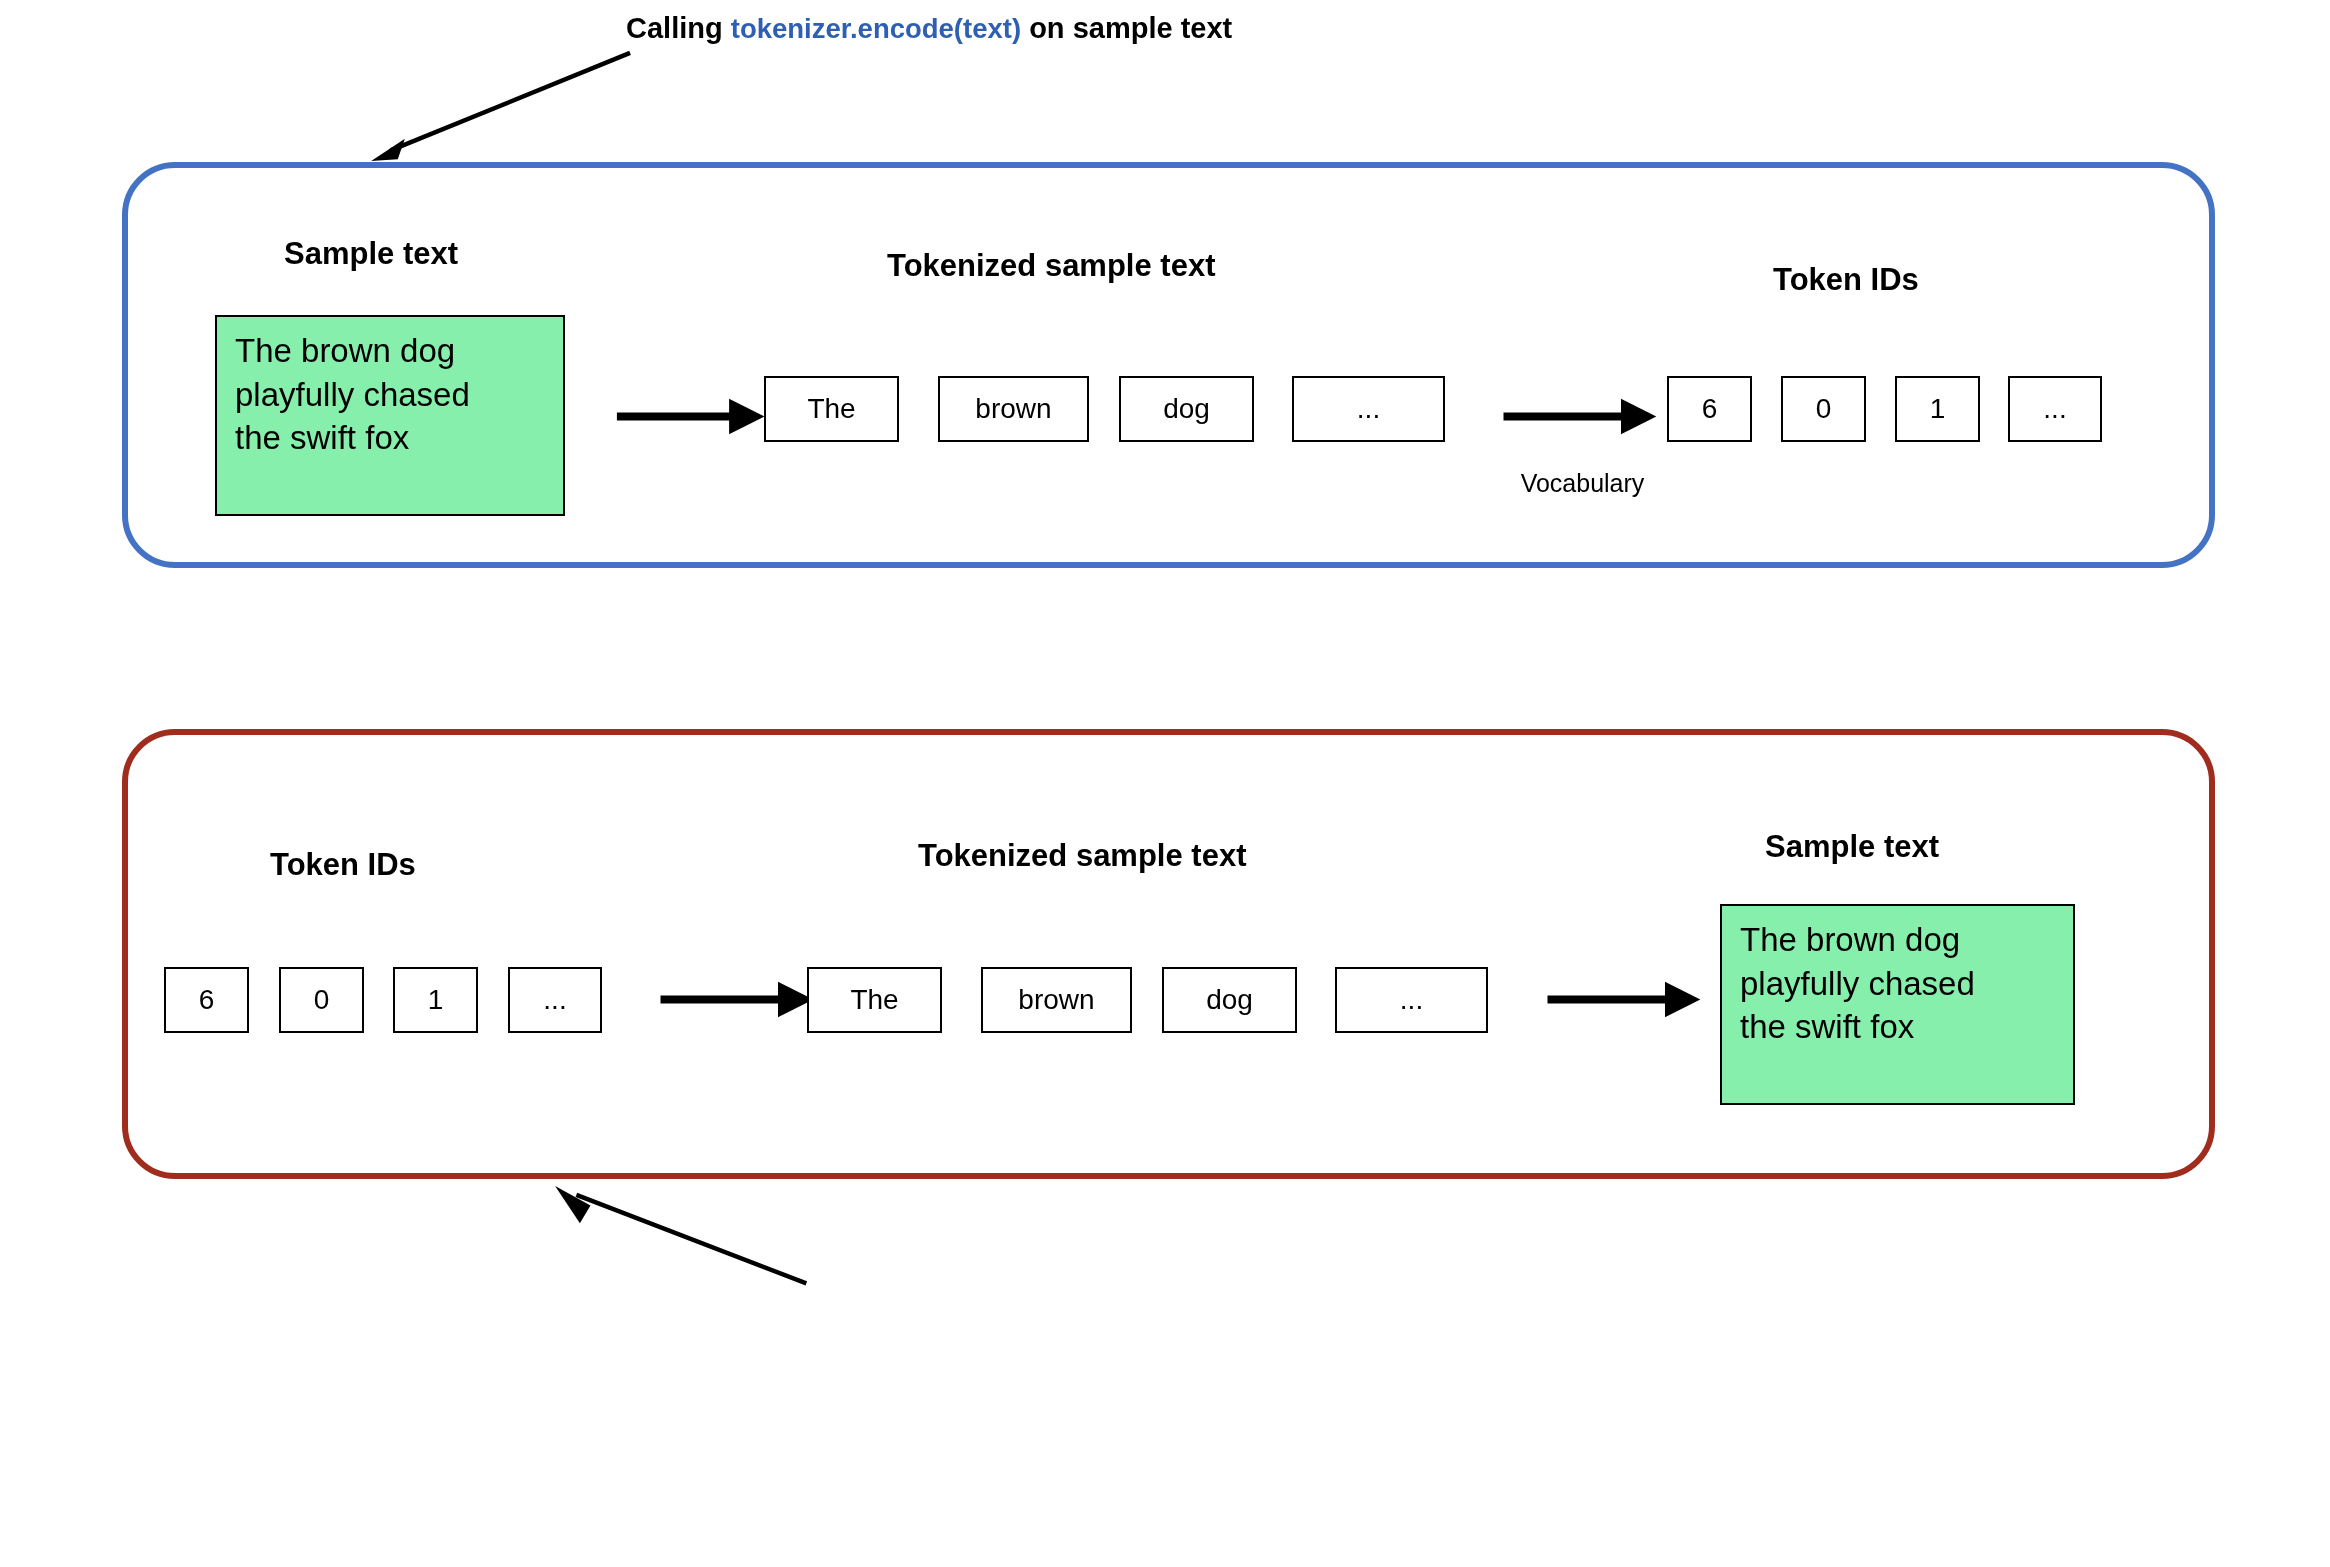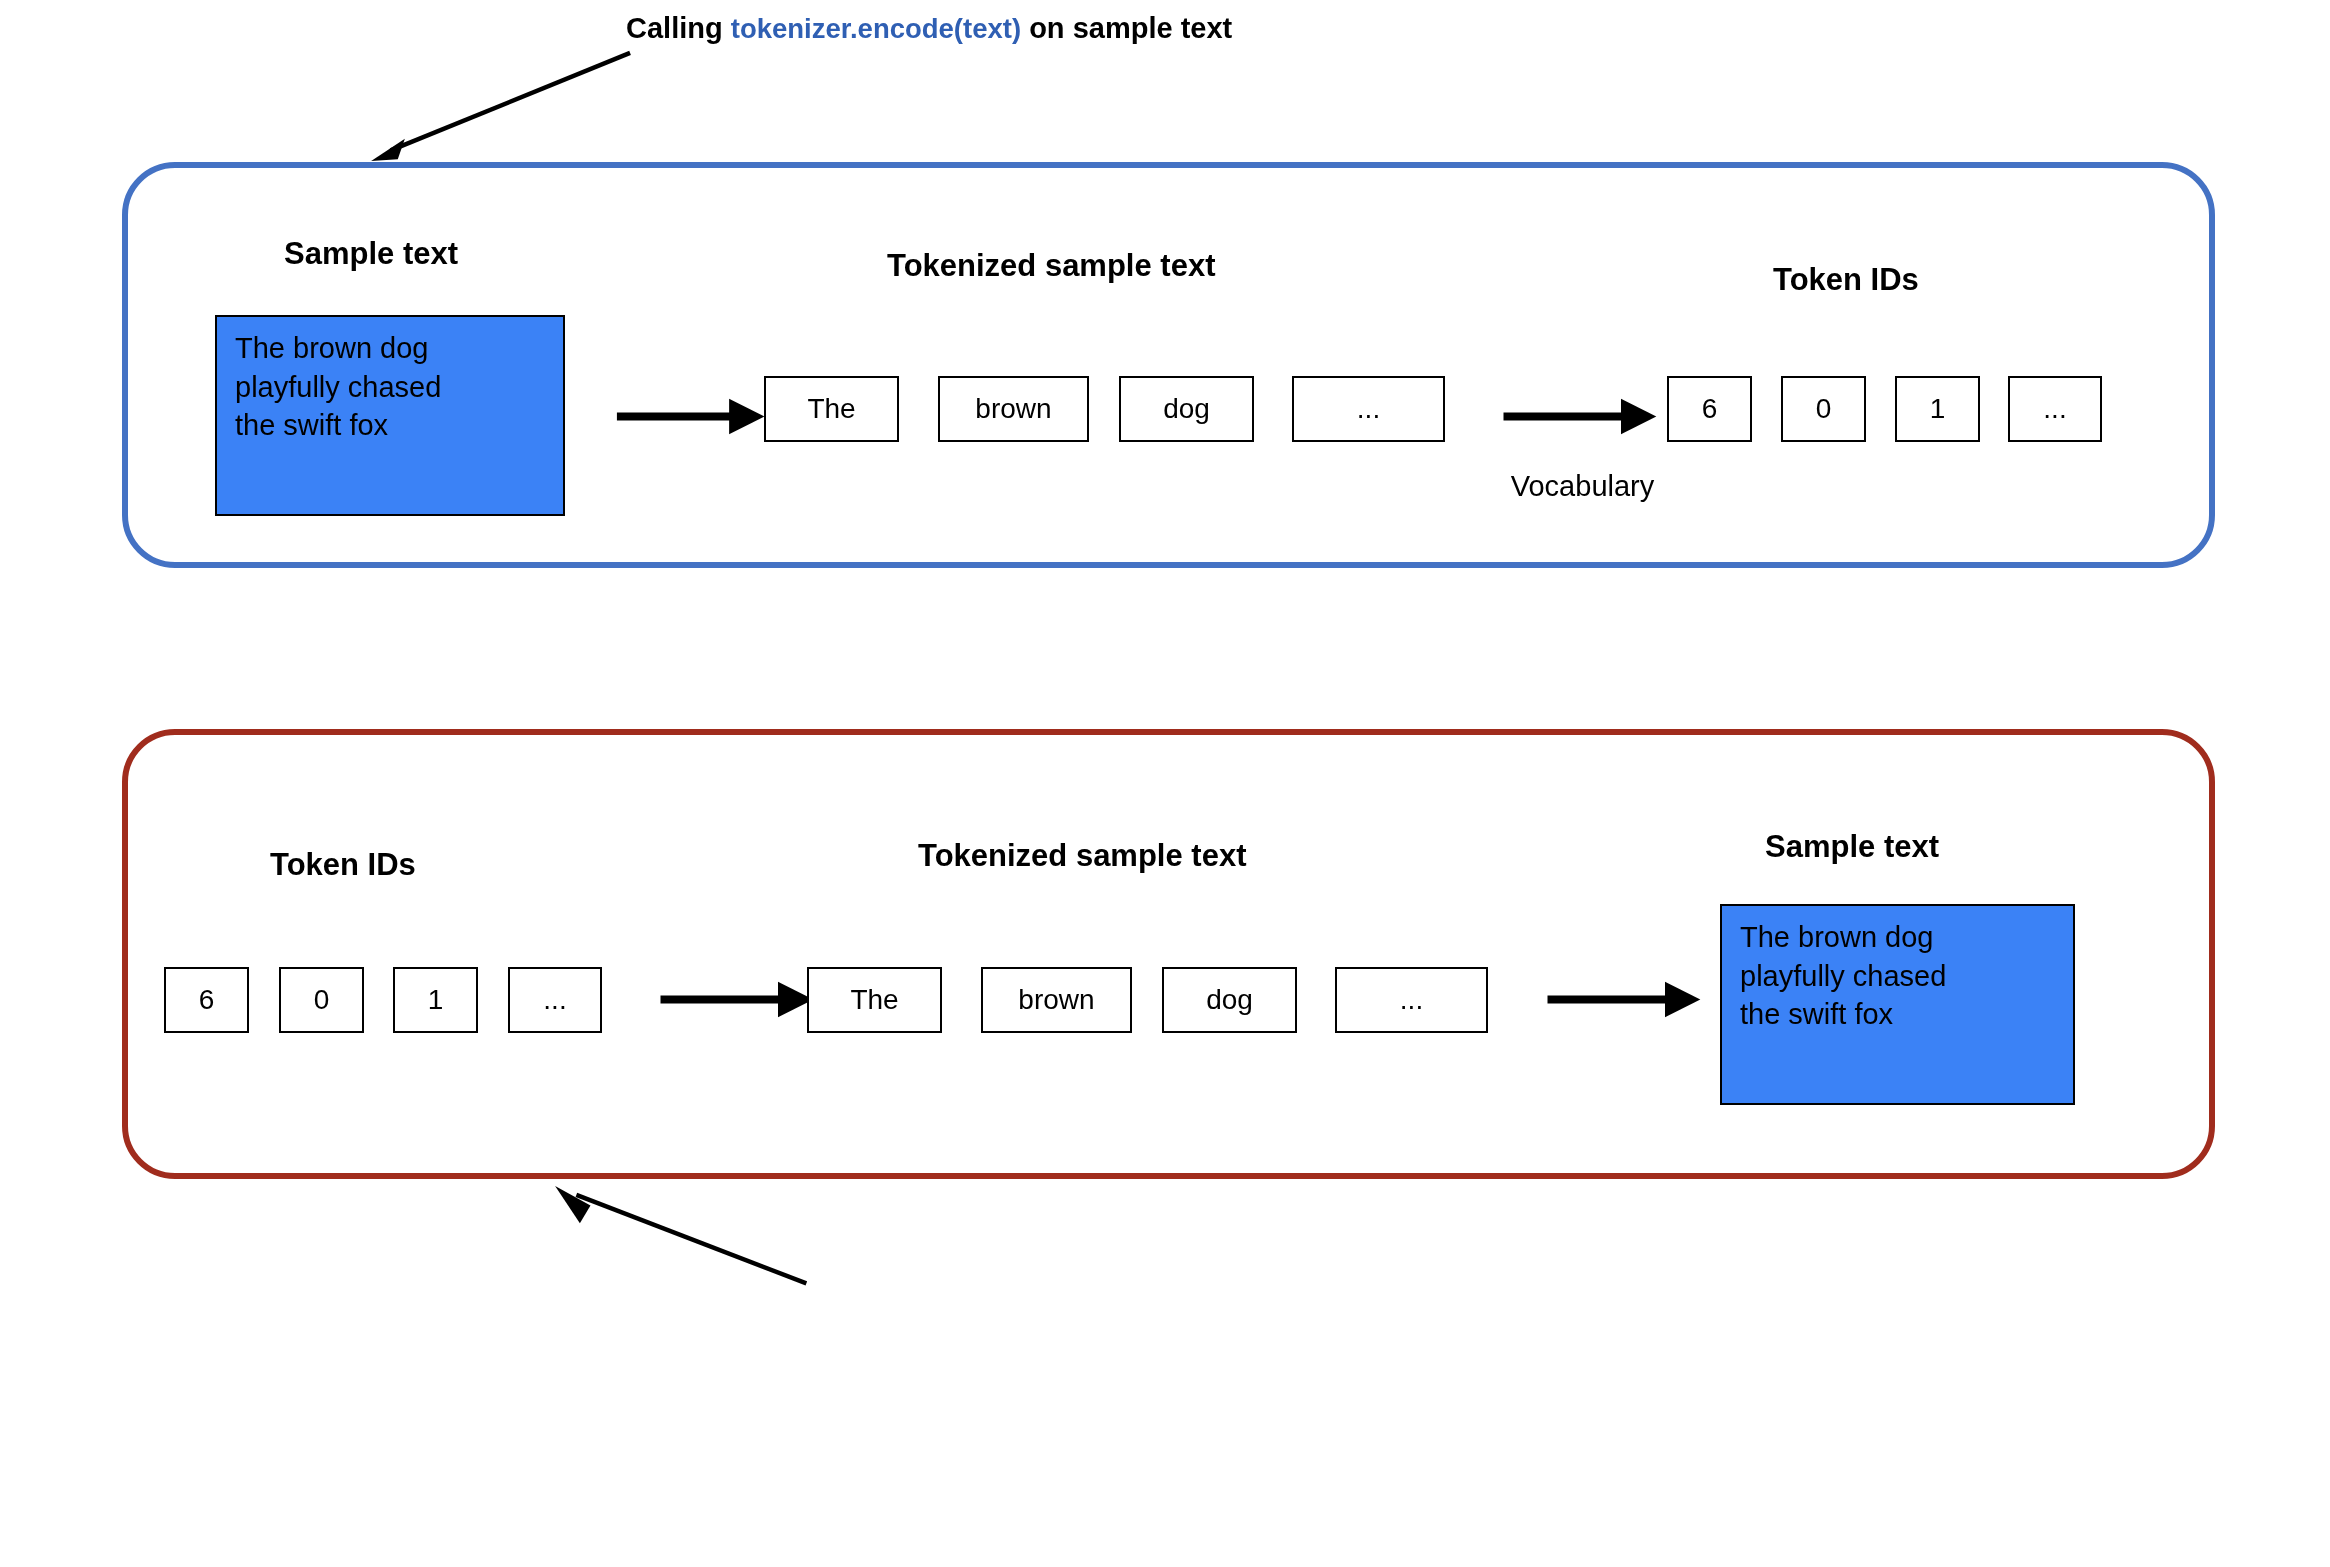--- a/index.html
+++ b/index.html
@@ -69,24 +69,24 @@
     font-size: 31px;
     font-weight: bold;
     white-space: nowrap;
   }
 
   
   .textbox {
     position: absolute;
     border: 2.7px solid #000000;
     box-sizing: border-box;
-    font-size: 29px;
+    font-size: 33px;
     line-height: 1.32;
     padding: 12.4px 14px 12.4px 18px;
-    background: #3b82f6;
+    background: #86efac;
     white-space: pre-line;
   }
 
   
   .chip {
     position: absolute;
     border: 2.7px solid #000000;
     box-sizing: border-box;
     background: #ffffff;
     font-size: 28px;
@@ -97,21 +97,21 @@
   }
 
   
   .arrow {
     position: absolute;
   }
 
   
   .sublabel {
     position: absolute;
-    font-size: 29px;
+    font-size: 25px;
     text-align: center;
     line-height: 1.25;
     white-space: pre-line;
   }
 
   
   .caption {
     position: absolute;
     left: 16px;
     top: 1372px;

